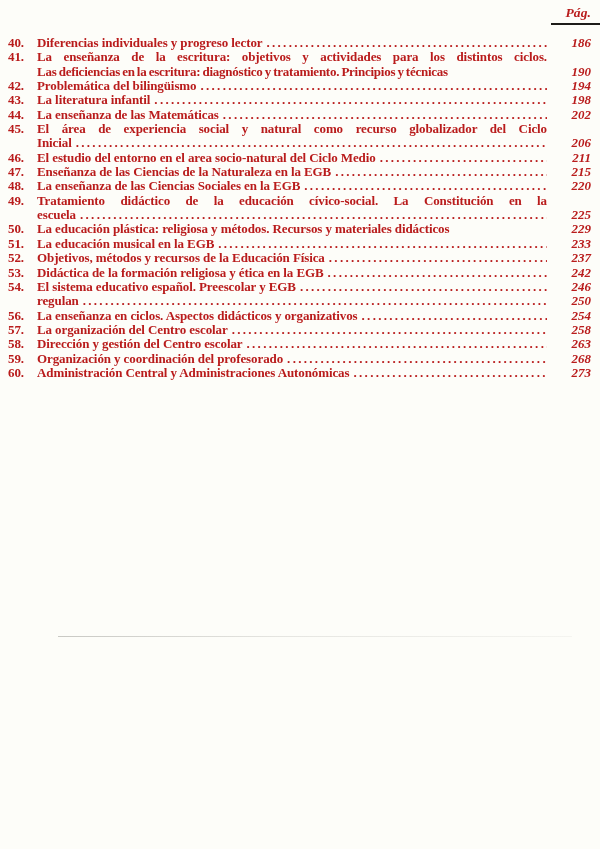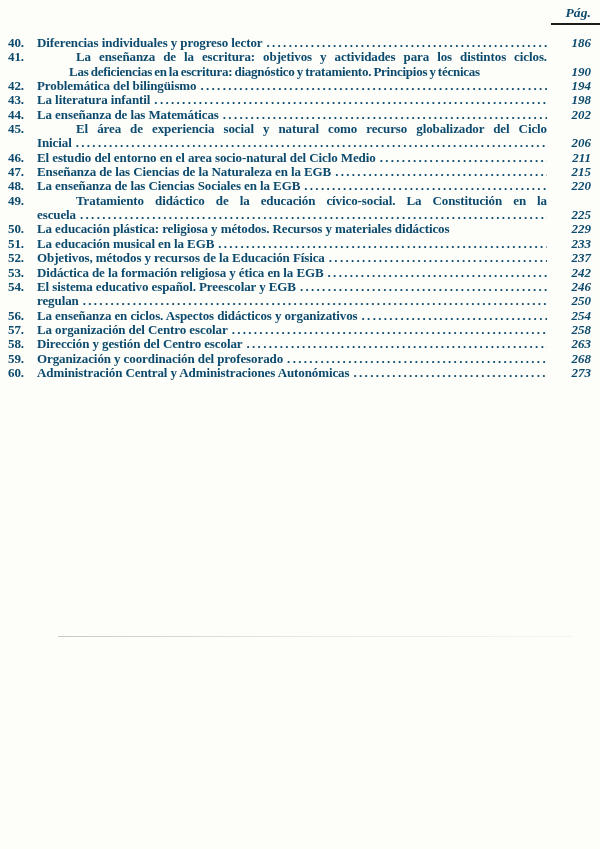--- a/index.html
+++ b/index.html
@@ -1,20 +1,20 @@
 <!DOCTYPE html>
 <html><head>
 <meta charset="utf-8">
 <style>
   * { margin:0; padding:0; box-sizing:border-box; }
   html,body { background:#fdfdf9; }
   body { font-family:"Liberation Serif","DejaVu Serif",serif; }
   .page {
     position:relative; width:600px; height:638px;
-    background:#fdfdf9; color:#0c4a6e; overflow:hidden;
+    background:#fdfdf9; color:#b91c1c; overflow:hidden;
   }
   .page-label {
     position:absolute; top:5px; right:9px;
     font-size:13.5px; font-weight:bold; font-style:italic;
     letter-spacing:0.1px;
   }
   .page-label-rule {
     position:absolute; top:23px; left:551px; right:0;
     height:2px; background:#1d1c19;
   }
@@ -32,24 +32,23 @@
     flex:1; min-width:0; overflow:hidden;
     white-space:nowrap; letter-spacing:-0.1px;
   }
   .mid .dots { letter-spacing:2.3px; margin-left:4px; }
   .pg { flex:none; width:44px; text-align:right; white-space:nowrap;font-style:italic; }
   
   .row.just .mid {
     white-space:normal;
     text-align:justify; text-align-last:justify;
     max-height:14.35px;
-    margin-left:39px;
   }
   
-  .row.tight .mid { letter-spacing:-0.25px; word-spacing:-0.8px;margin-left:32px; }
+  .row.tight .mid { letter-spacing:-0.25px; word-spacing:-0.8px; }
   
   .scan-line {
     position:absolute; bottom:1px; left:58px; right:28px; height:1px;
     background:linear-gradient(90deg,
       rgba(80,80,74,0.30), rgba(110,110,104,0.16) 45%, rgba(140,140,134,0.08));
   }
 </style>
 </head>
 <body>
 

